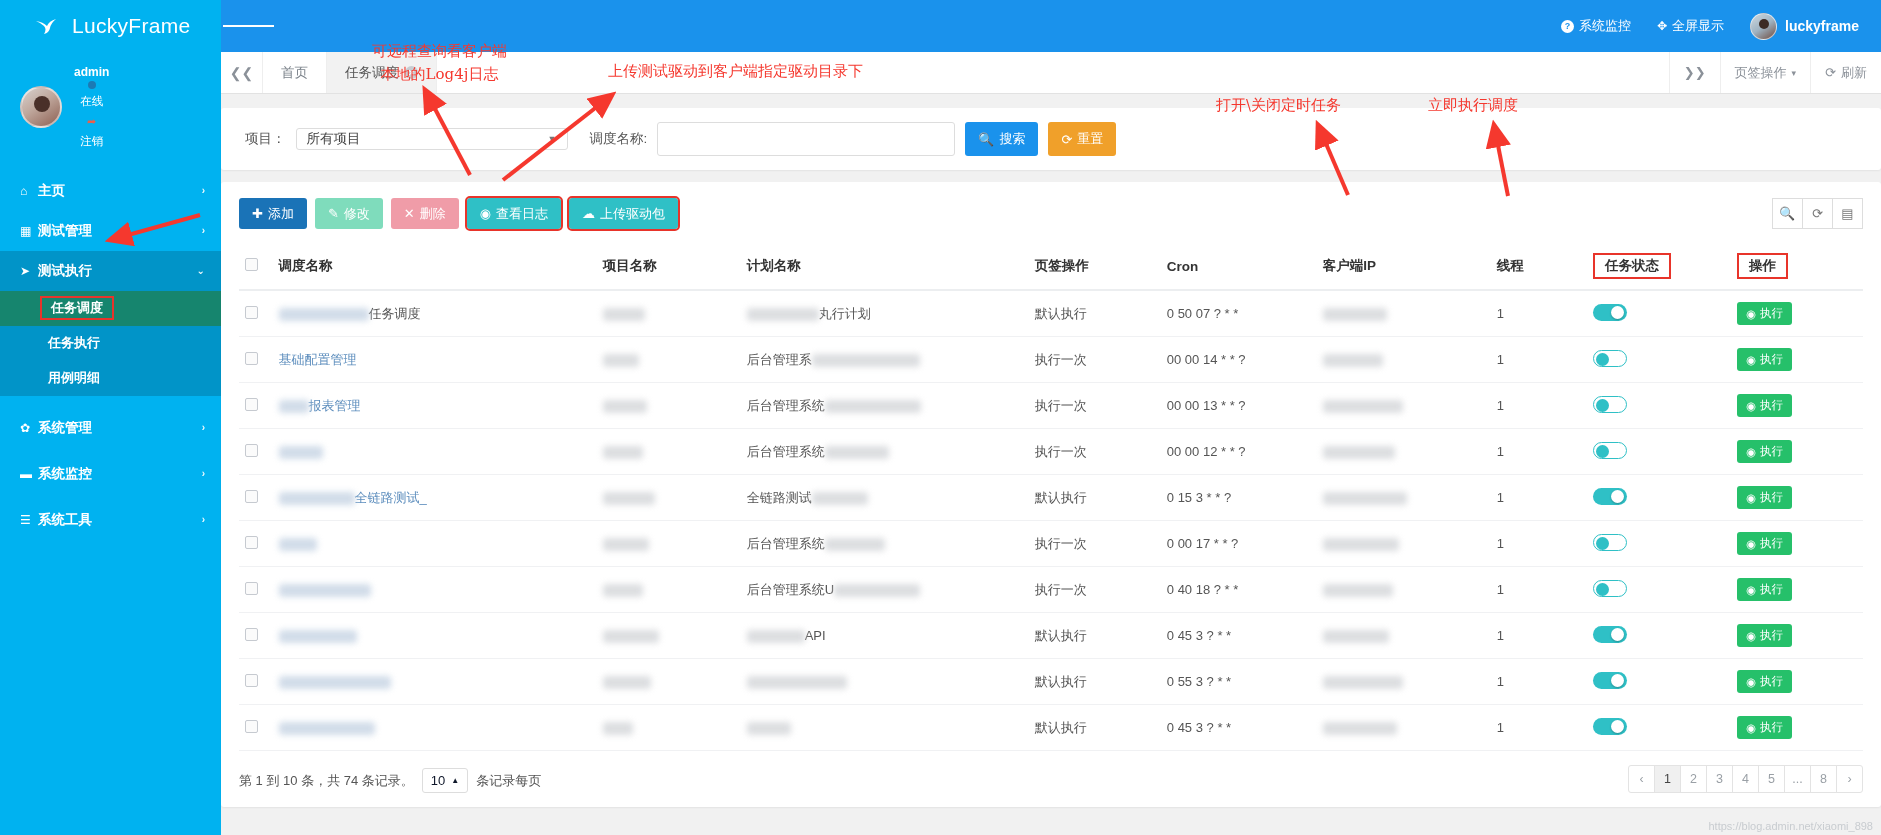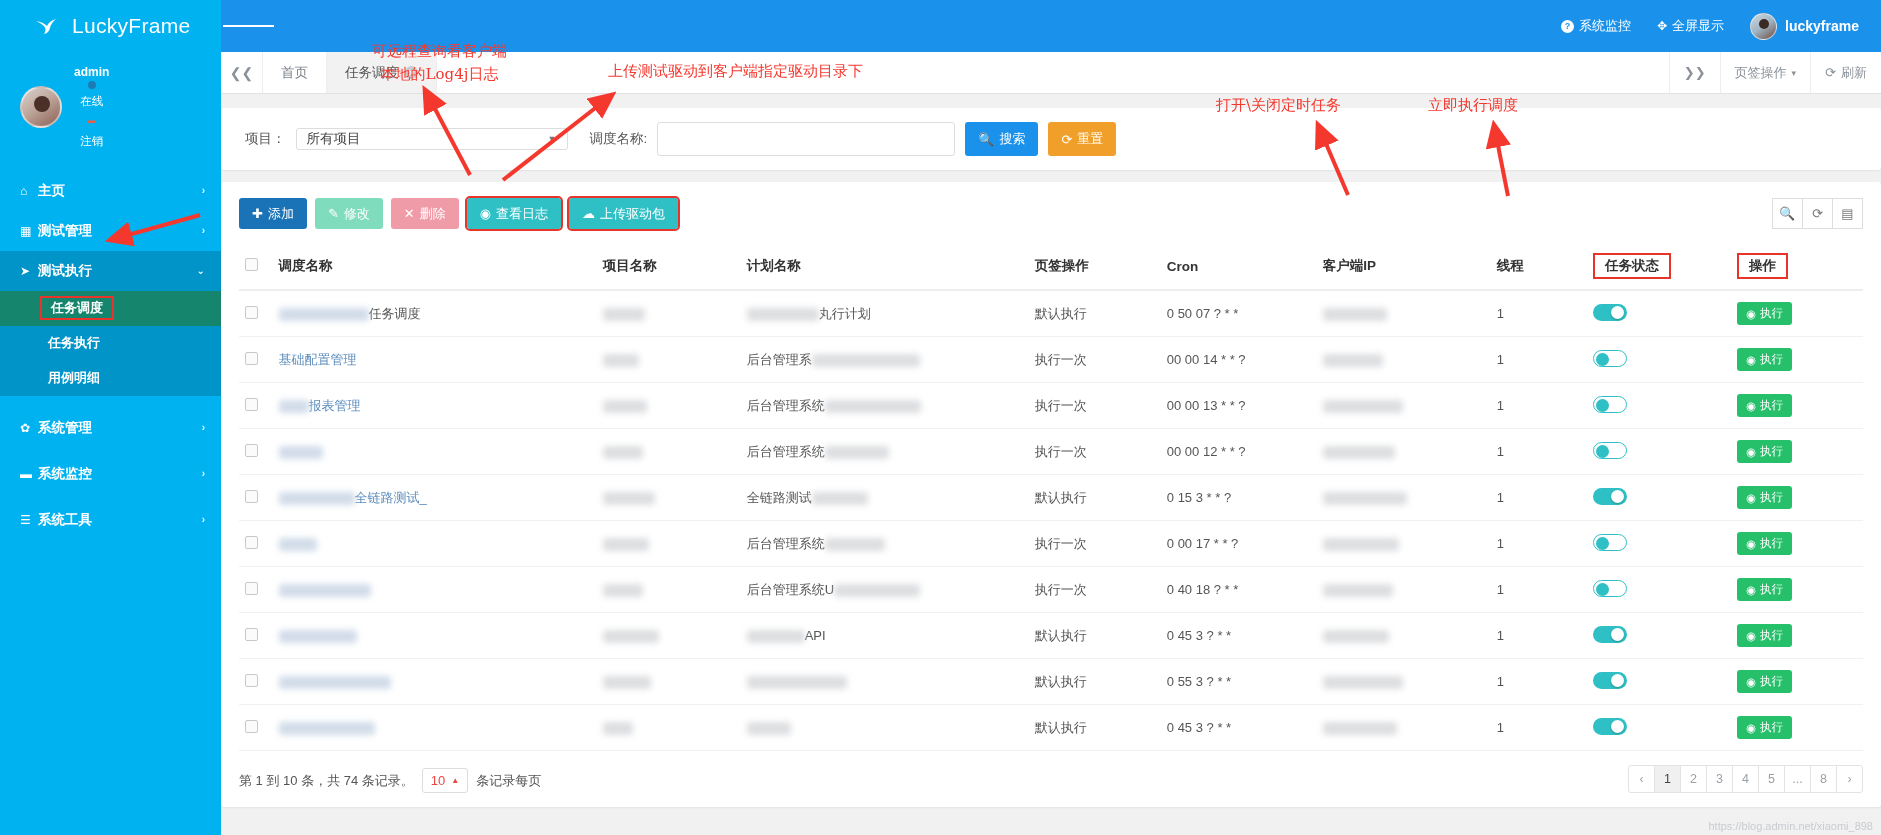--- a/index.html
+++ b/index.html
@@ -163,21 +163,21 @@
   .toggle .knob { position:absolute;top:2px;width:13px;height:13px;border-radius:50%;background:#fff;
                   box-shadow:0 1px 2px rgba(0,0,0,.25); }
   .toggle.on .knob { right:2.5px; }
   .toggle.off .knob { left:2px; background:#2fc0c6; box-shadow:none; }
   .exec-btn { background:#26c06a; color:#fff; border:none; border-radius:3px;
               font-size:11.5px; padding:4px 9px; cursor:pointer; display:inline-flex; align-items:center; gap:4px; }
 
   .pager-row { display:flex; align-items:flex-end; margin-top:14px; }
   .pager-info { font-size:13px; color:#555; display:flex; align-items:center; gap:8px; }
   .per-page {
-    border:1px solid #ddd; border-radius:3px; padding:4px 8px; font-size:13px; color:#ef4444;
+    border:1px solid #ddd; border-radius:3px; padding:4px 8px; font-size:13px; color:#0f172a;
     display:inline-flex; align-items:center; gap:6px; cursor:pointer; background:#fff;
   }
   .pagination { margin-left:auto; display:flex; }
   .pg {
     min-width:27px; height:28px; border:1px solid #e3e3e3; margin-left:-1px;
     display:flex;align-items:center;justify-content:center;font-size:12.5px;color:#9aa0a6;
     background:#fff; cursor:pointer; padding:0 7px;
   }
   .pg.cur { background:#f0f0f0; color:#444; }
   .pg:first-child { border-radius:3px 0 0 3px; }

